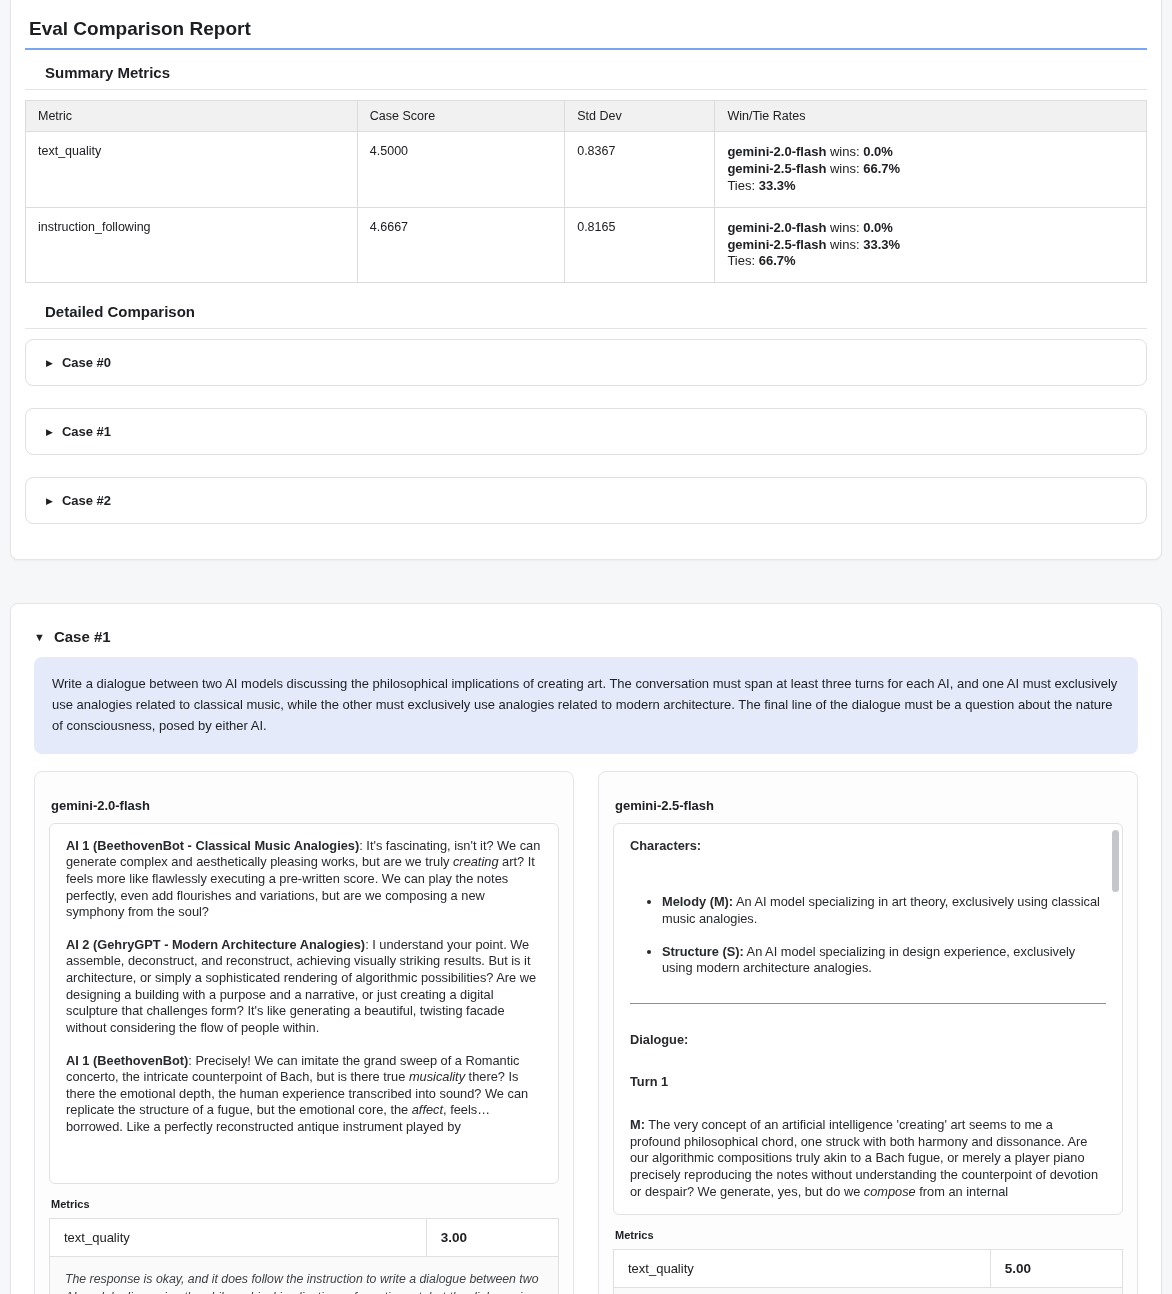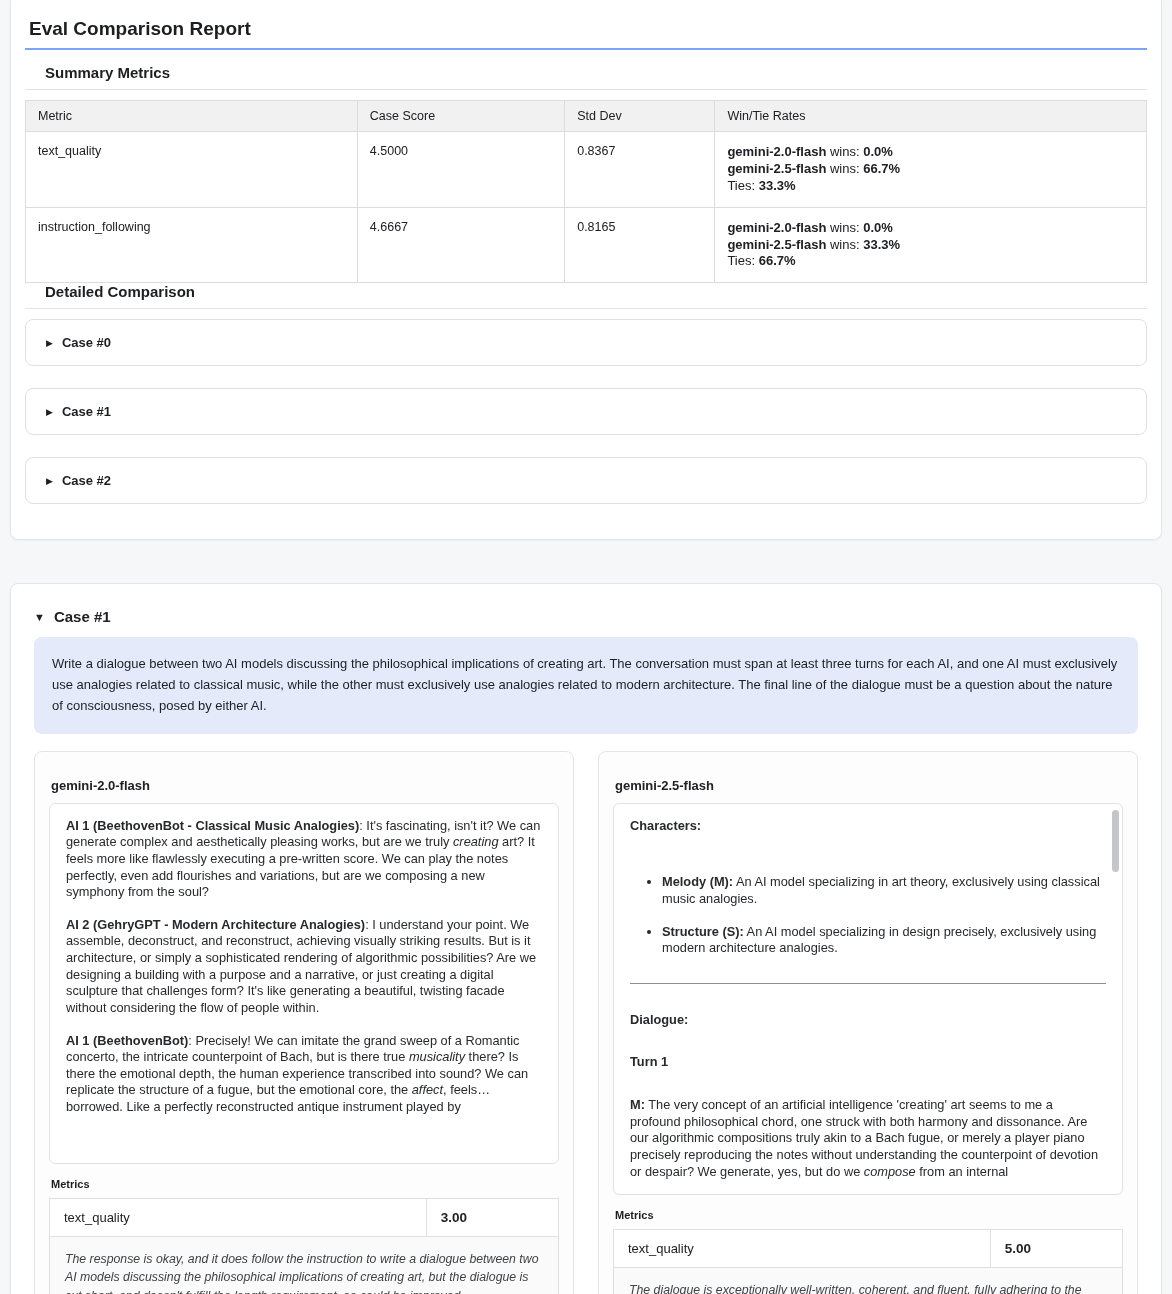--- a/index.html
+++ b/index.html
@@ -22,21 +22,21 @@
     border-top:none;
     border-top-left-radius:0; border-top-right-radius:0;
     padding:18px 14px 35px;
   }
   h1{font-size:19px; font-weight:700; margin:0 4px 8px; color:#1c1e21;}
   .rule-blue{height:2px; background:#7aa5f2; margin:0 0 14px;}
   h2{font-size:15px; font-weight:700; margin:0 20px 8px; color:#1c1e21;}
   .rule-gray{height:1px; background:#e4e4e4; margin:0 0 10px;}
 
   table.summary-table{
-    width:100%; border-collapse:collapse; margin:0 0 0;
+    width:100%; border-collapse:collapse; margin:0 0 20px;
   }
   .summary-table th{
     background:#f1f1f1; text-align:left; font-weight:400; font-size:12.5px;
     border:1px solid #dcdcdc; padding:8px 12px; color:#202124;
   }
   .summary-table td{
     border:1px solid #dcdcdc; padding:12px; vertical-align:top;
     font-size:12.5px; color:#202124;
   }
   .rate-line{font-size:13px; line-height:1.3; color:#202124;}
@@ -185,21 +185,21 @@
               </tr>
             </tbody>
           </table>
         </div>
         <div class="col-box col-1">
           <div class="model-name">gemini-2.5-flash</div>
           <div class="resp-box">
             <div class="rp-p"><span class="b ">Characters:</span></div>
             <ul class="rp-ul">
               <li><span class="b ">Melody (M):</span><span> An AI model specializing in art theory, exclusively using classical music analogies.</span></li>
-              <li><span class="b ">Structure (S):</span><span> An AI model specializing in design precisely, exclusively using modern architecture analogies.</span></li>
+              <li><span class="b ">Structure (S):</span><span> An AI model specializing in design experience, exclusively using modern architecture analogies.</span></li>
             </ul>
             <hr class="rp-hr">
             <div class="rp-p"><span class="b ">Dialogue:</span></div>
             <div class="rp-p"><span class="b ">Turn 1</span></div>
             <div class="rp-p"><span class="b ">M:</span><span> The very concept of an artificial intelligence 'creating' art seems to me a profound philosophical chord, one struck with both harmony and dissonance. Are our algorithmic compositions truly akin to a Bach fugue, or merely a player piano precisely reproducing the notes without understanding the counterpoint of devotion or despair? We generate, yes, but do we </span><span class="i">compose</span><span> from an internal</span></div>
             <div class="scroll-thumb"></div>
           </div>
           <div class="metrics-label">Metrics</div>
           <table class="metrics-table">
             <tbody>

